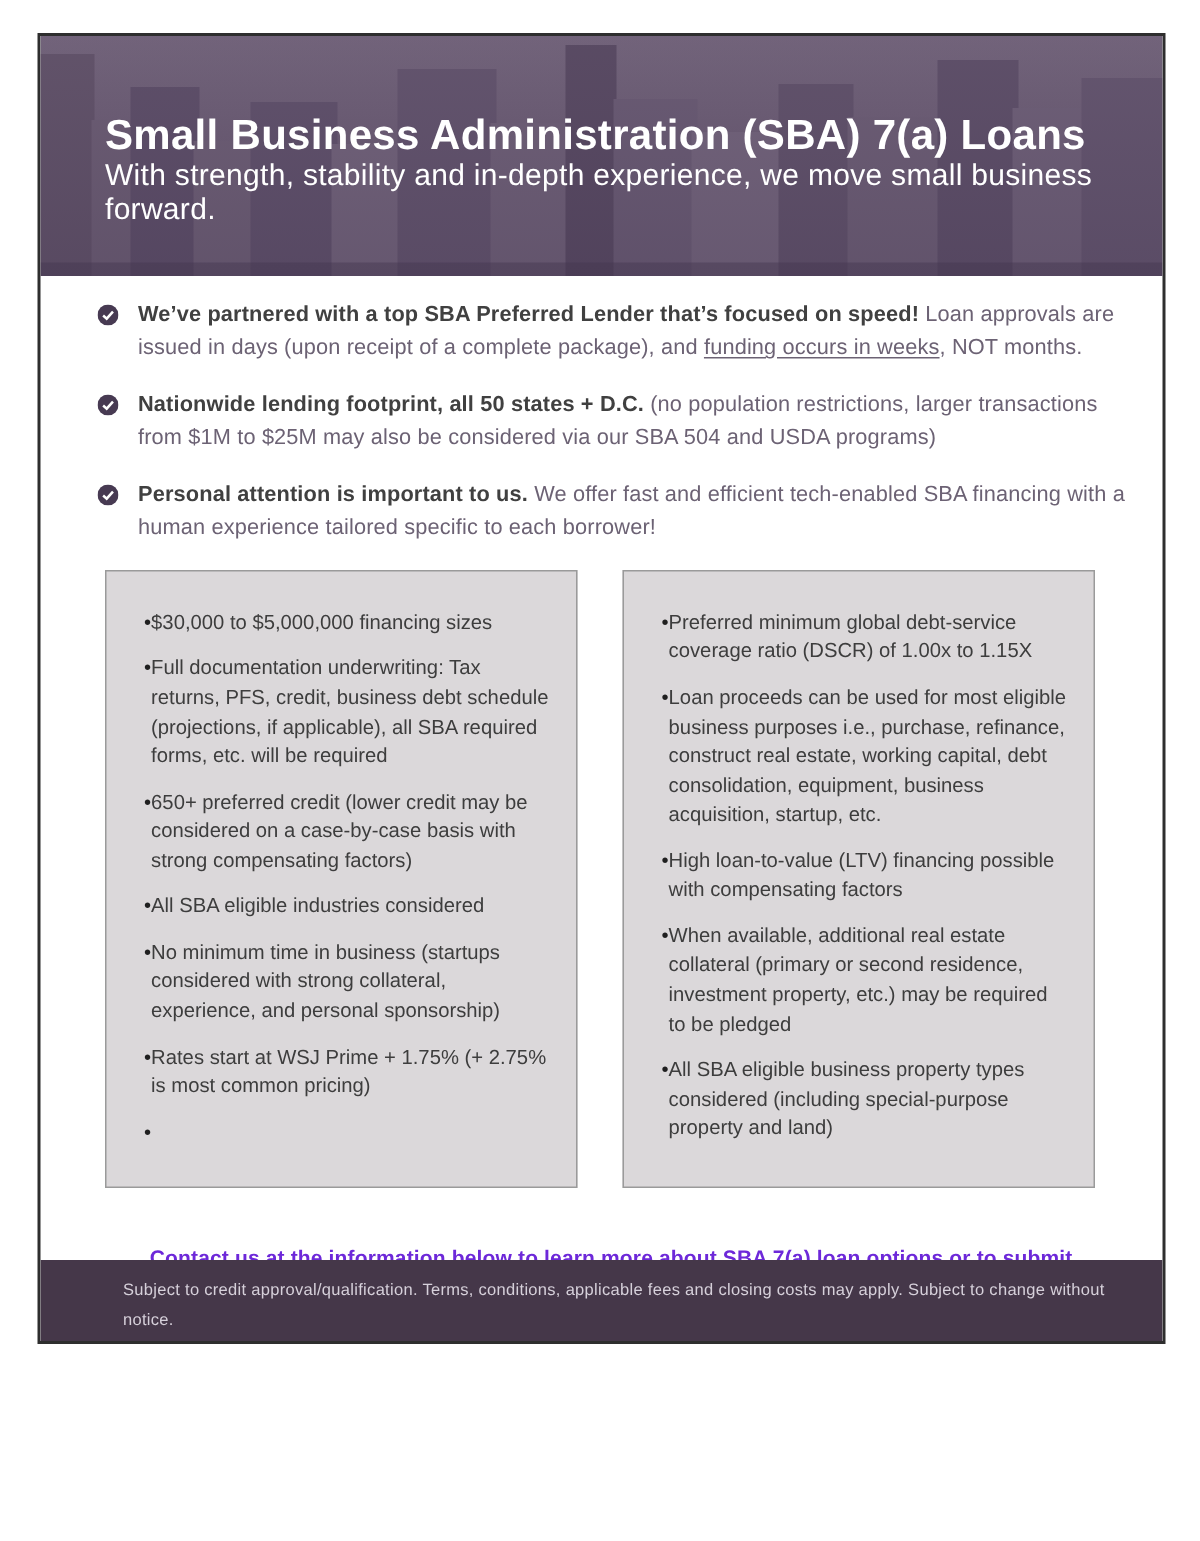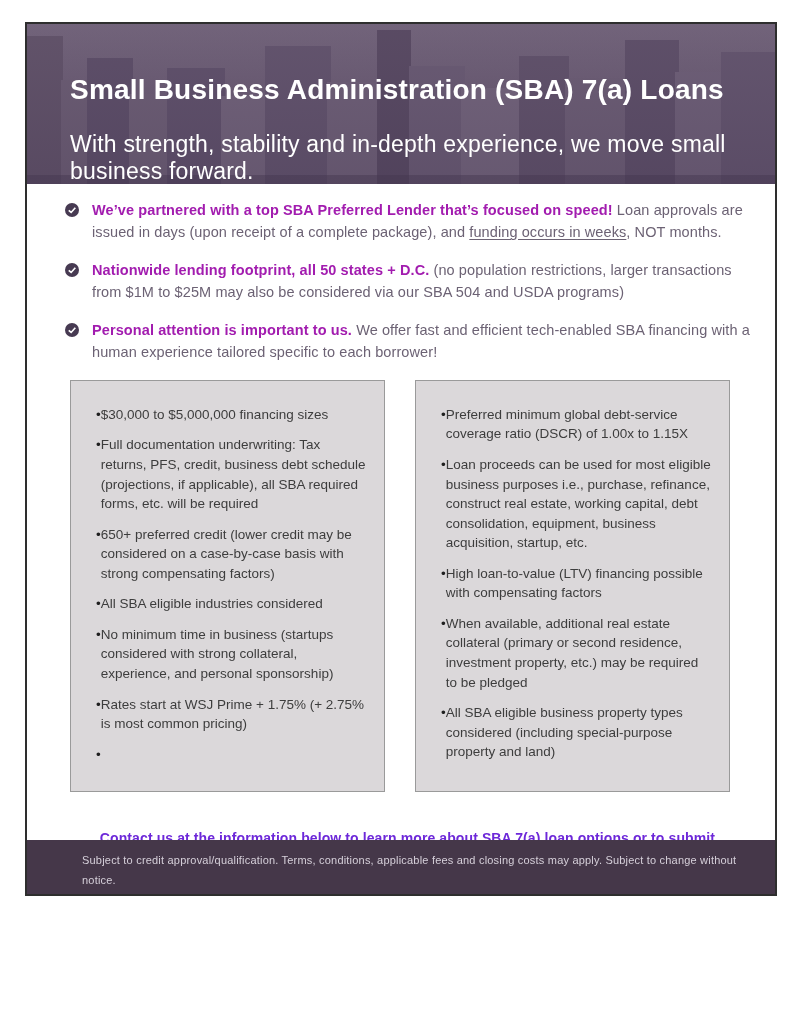--- a/index.html
+++ b/index.html
@@ -23,27 +23,27 @@
     background-image:
       repeating-linear-gradient(to right, rgba(255,255,255,.08) 0 2px, transparent 2px 7px),
       repeating-linear-gradient(to bottom, rgba(0,0,0,.10) 0 2px, transparent 2px 8px);
   }
   .hero .ground { position:absolute; bottom:0; left:0; width:100%; height:9px;
     background:rgba(52,38,62,.45); }
   .hero-overlay { position:absolute; inset:0;
     background:linear-gradient(180deg, rgba(110,96,120,.38) 0%, rgba(86,72,98,.46) 100%); }
   .hero-text { position:absolute; left:43px; right:30px; top:50px; z-index:3; color:#fff; }
   .hero-title { font-size:28px; font-weight:700; letter-spacing:.2px; }
-  .hero-sub   { font-size:23px; font-weight:400; margin-top:25px; letter-spacing:.2px; }
+  .hero-sub   { font-size:20px; font-weight:400; margin-top:0; letter-spacing:.2px; }
   
   .highlights { margin:15px 22px 0 38px; }
   .hl-item { display:flex; gap:13px; margin-bottom:15px; }
   .hl-icon { flex:0 0 14px; width:14px; height:14px; margin-top:4px; }
   .hl-text { font-size:14.5px; line-height:1.55; color:#6c6274; letter-spacing:.1px; }
-  .hl-text b { color:#a21caf; }
+  .hl-text b { color:#404040; }
   .hl-underline { text-decoration:underline; text-underline-offset:2px;text-align:center; }
   
   .boxes { display:flex; gap:30px; margin:16px 21px 0 43px; }
   .gray-box {
     width:315px; min-height:382px; background:#dbd8da; border:1px solid #9a9a9a;
     padding:24px 16px 16px 8px;
   }
   .gray-box ul { list-style:none; }
   .gray-box li { display:flex; margin-bottom:11px; font-size:13.5px; line-height:1.45; color:#3d3d3d; }
   .gray-box li .dot { flex:0 0 17px; padding-left:17px; color:#1f1f1f; }

